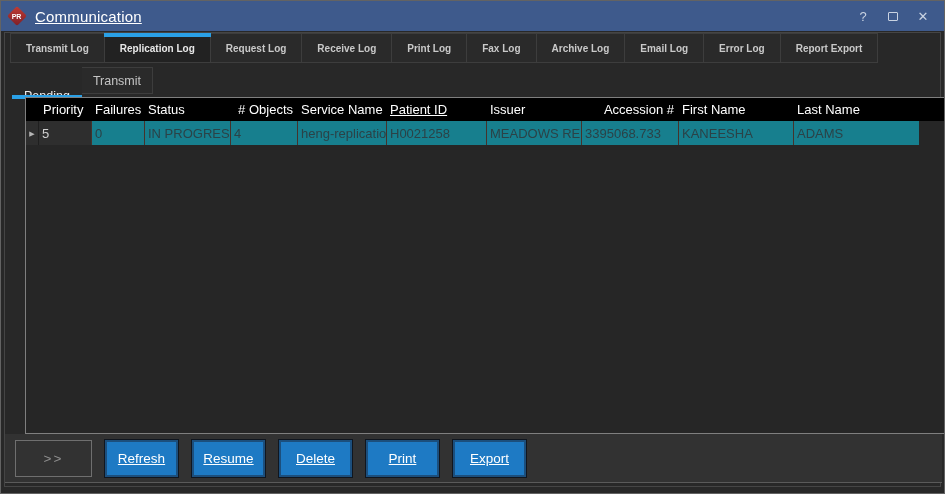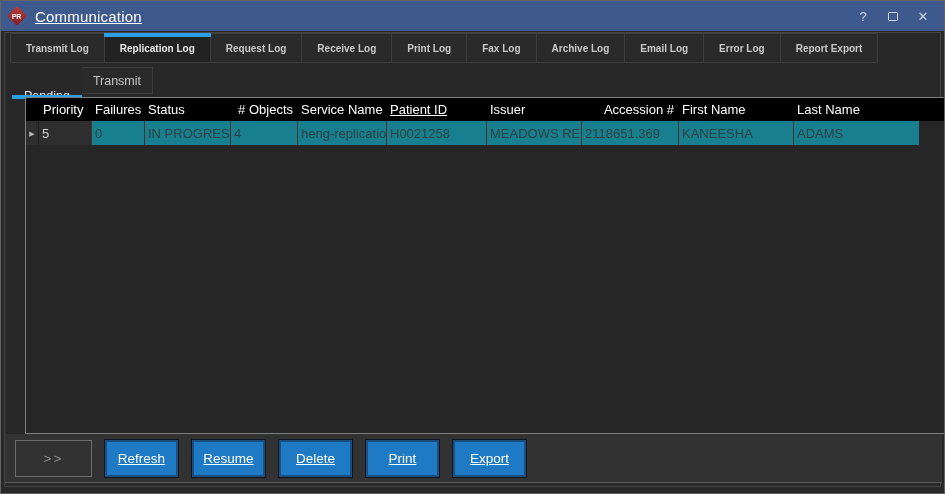--- a/index.html
+++ b/index.html
@@ -177,21 +177,21 @@
           <div class="rowheader">
             <span class="row-arrow">▶</span>
           </div>
           <div class="cell current" style="width: 52px;">5</div>
           <div class="cell" style="width: 53px;">0</div>
           <div class="cell" style="width: 86px;">IN PROGRESS</div>
           <div class="cell" style="width: 67px;">4</div>
           <div class="cell" style="width: 89px;">heng-replicatio</div>
           <div class="cell" style="width: 100px;">H0021258</div>
           <div class="cell" style="width: 95px;">MEADOWS RE</div>
-          <div class="cell" style="width: 97px;">2118651.369</div>
+          <div class="cell" style="width: 97px;">3395068.733</div>
           <div class="cell" style="width: 115px;">KANEESHA</div>
           <div class="cell" style="width: 126px;">ADAMS</div>
         </div>
       </div>
   </div>
 
   <div class="footer">
       <button class="btn disabled" disabled="" style="left: 10px;">&gt;&gt;</button>
       <button class="btn blue" style="left: 100px;">Refresh</button>
       <button class="btn blue" style="left: 187px;">Resume</button>

